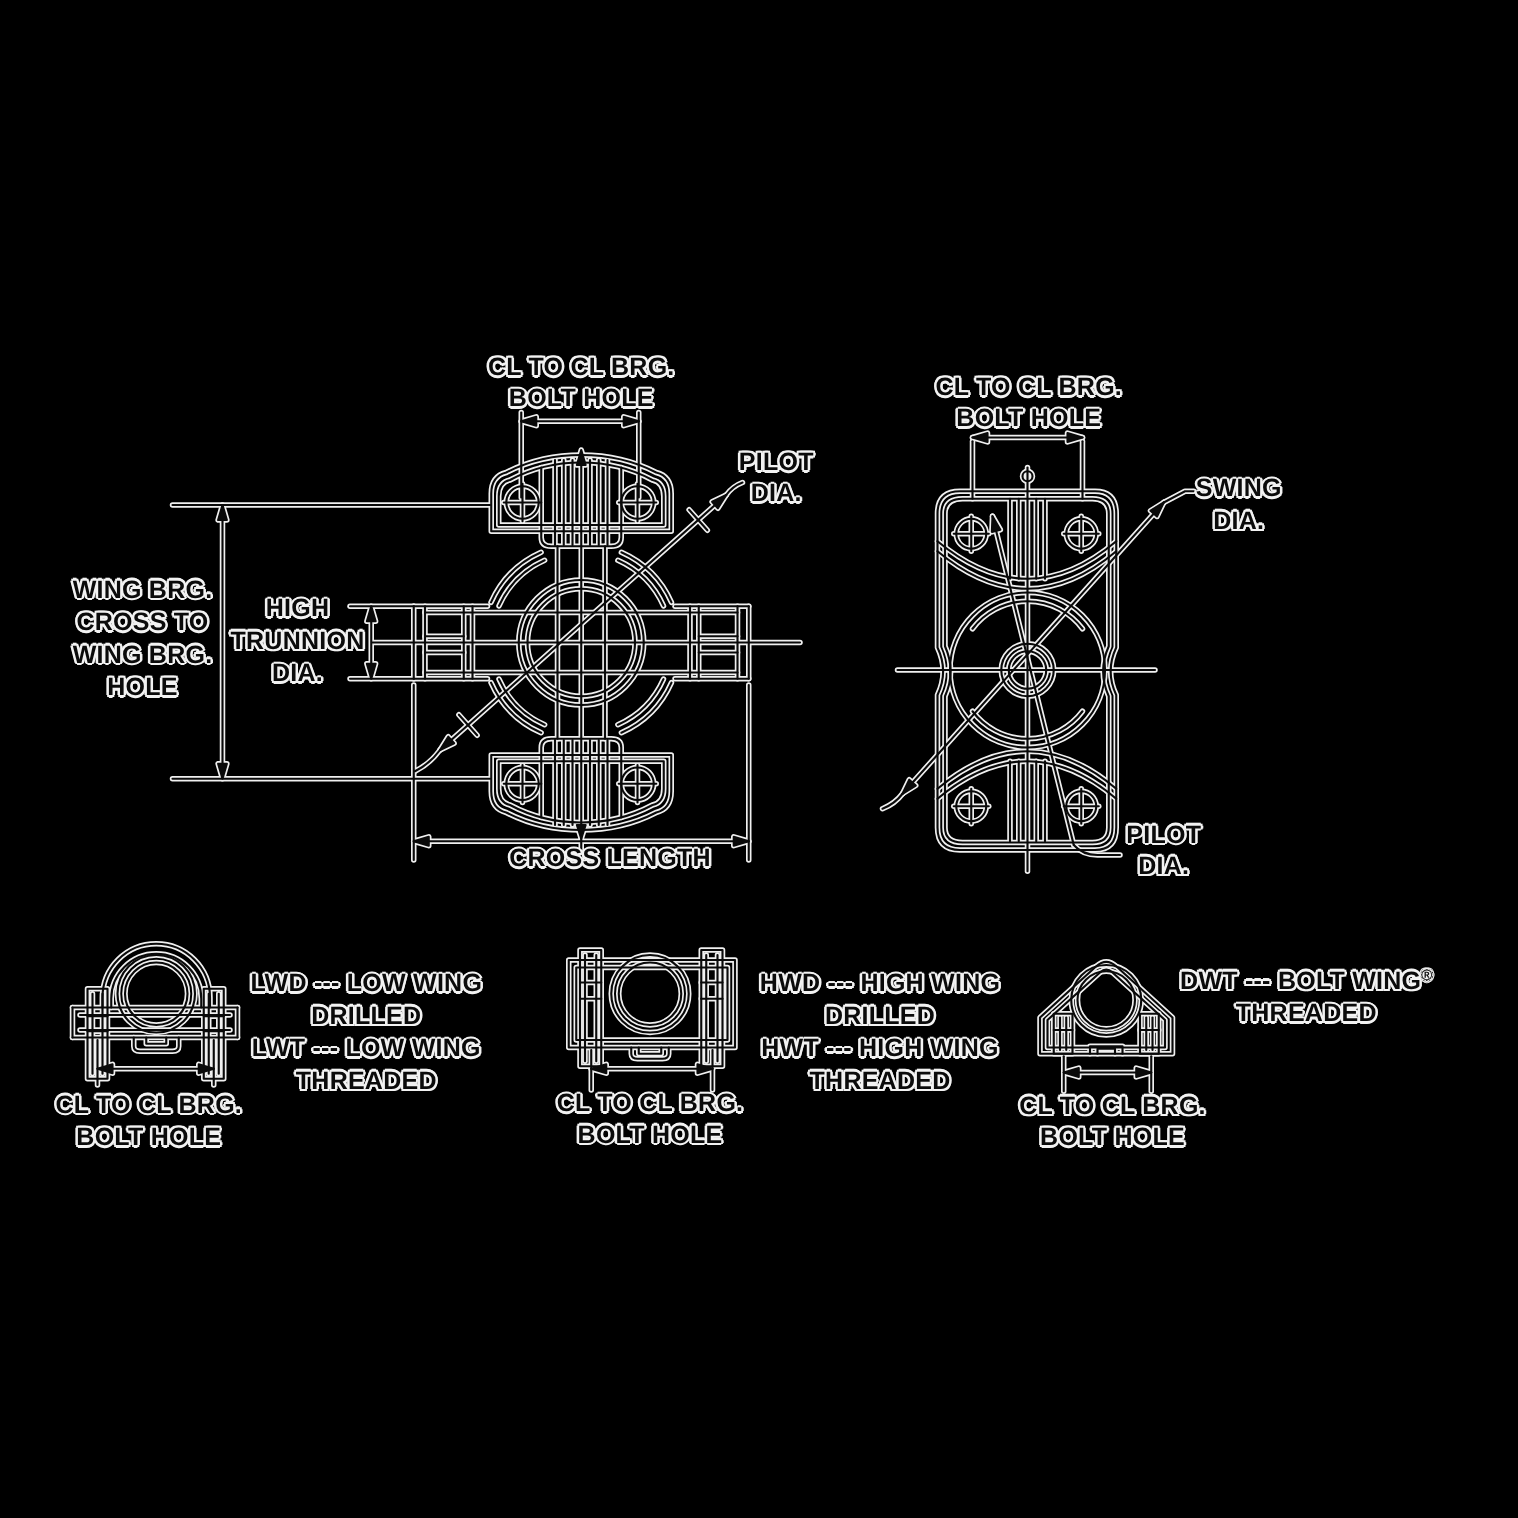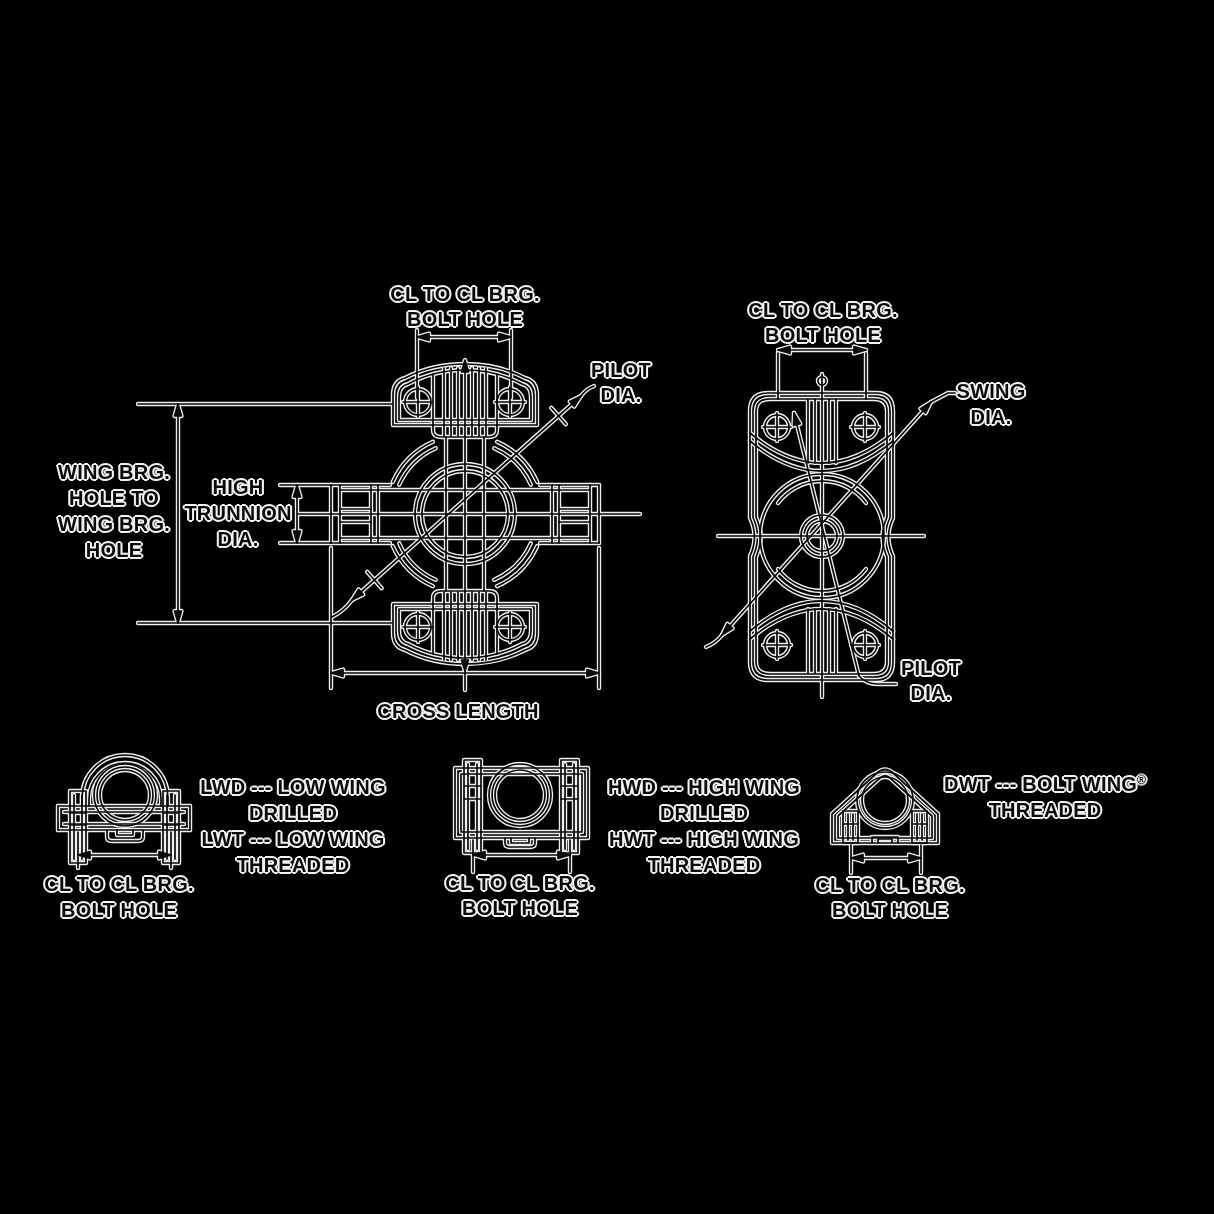--- a/index.html
+++ b/index.html
@@ -278,32 +278,32 @@
   <div class="ln">BOLT HOLE</div>
 </div>
 
 <div class="lbl" style="left:621px;top:358px;">
   <div class="ln">PILOT</div>
   <div class="ln">DIA.</div>
 </div>
 
 <div class="lbl lh26" style="left:114px;top:459px;">
   <div class="ln">WING BRG.</div>
-  <div class="ln">HOLE TO</div>
+  <div class="ln">CROSS TO</div>
   <div class="ln">WING BRG.</div>
   <div class="ln">HOLE</div>
 </div>
 
 <div class="lbl lh26" style="left:238px;top:474px;">
   <div class="ln">HIGH</div>
   <div class="ln">TRUNNION</div>
   <div class="ln">DIA.</div>
 </div>
 
-<div class="lbl" style="left:458px;top:675px;margin-top:24px;">
+<div class="lbl" style="left:488px;top:675px;">
   <div class="ln">CROSS LENGTH</div>
 </div>
 
 <div class="lbl" style="left:823px;top:298px;">
   <div class="ln">CL TO CL BRG.</div>
   <div class="ln">BOLT HOLE</div>
 </div>
 
 <div class="lbl lh26" style="left:991px;top:378px;">
   <div class="ln">SWING</div>

